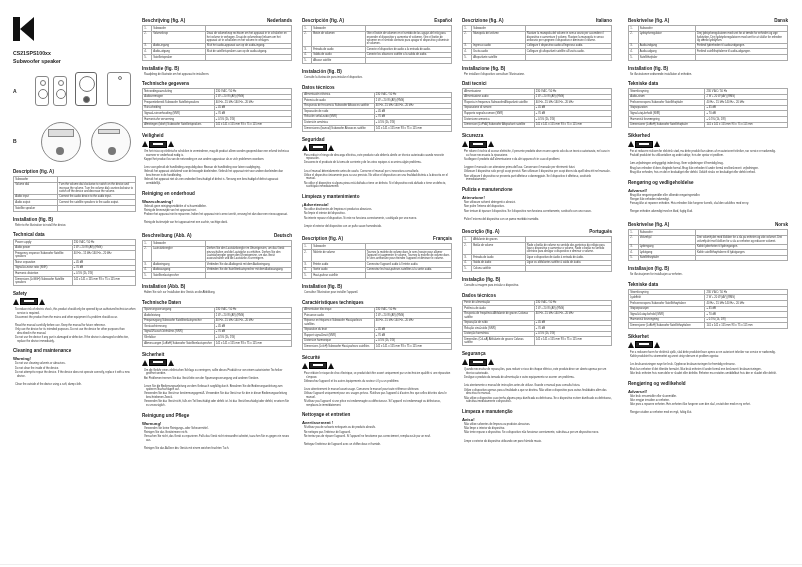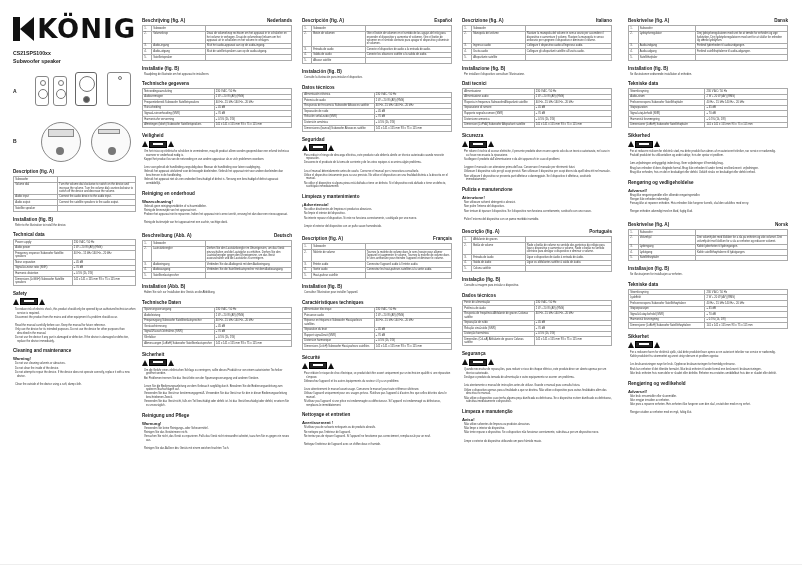--- a/index.html
+++ b/index.html
@@ -49,21 +49,20 @@
 <body>
 
 <div class="page">
 
   <div class="col c0">
     <div class="logo">
       <div class="logo-mark">
           <div class="bar"></div>
           <div class="tri"></div>
         </div>
-      <div class="logo-text">KÖNIG</div>
     </div>
     <div class="model">CS21SPS100xx</div>
     <div class="subtitle">Subwoofer speaker</div>
 
     <div class="fig">
       <span class="fig-label" style="top:18px">A</span>
       <div class="spk" style="left:22px;top:6px;width:14px;height:30px">
         <div class="cone" style="left:4px;top:3px;width:6px;height:6px"></div>
         <div class="cone" style="left:2px;top:12px;width:10px;height:10px"></div>
       </div>

